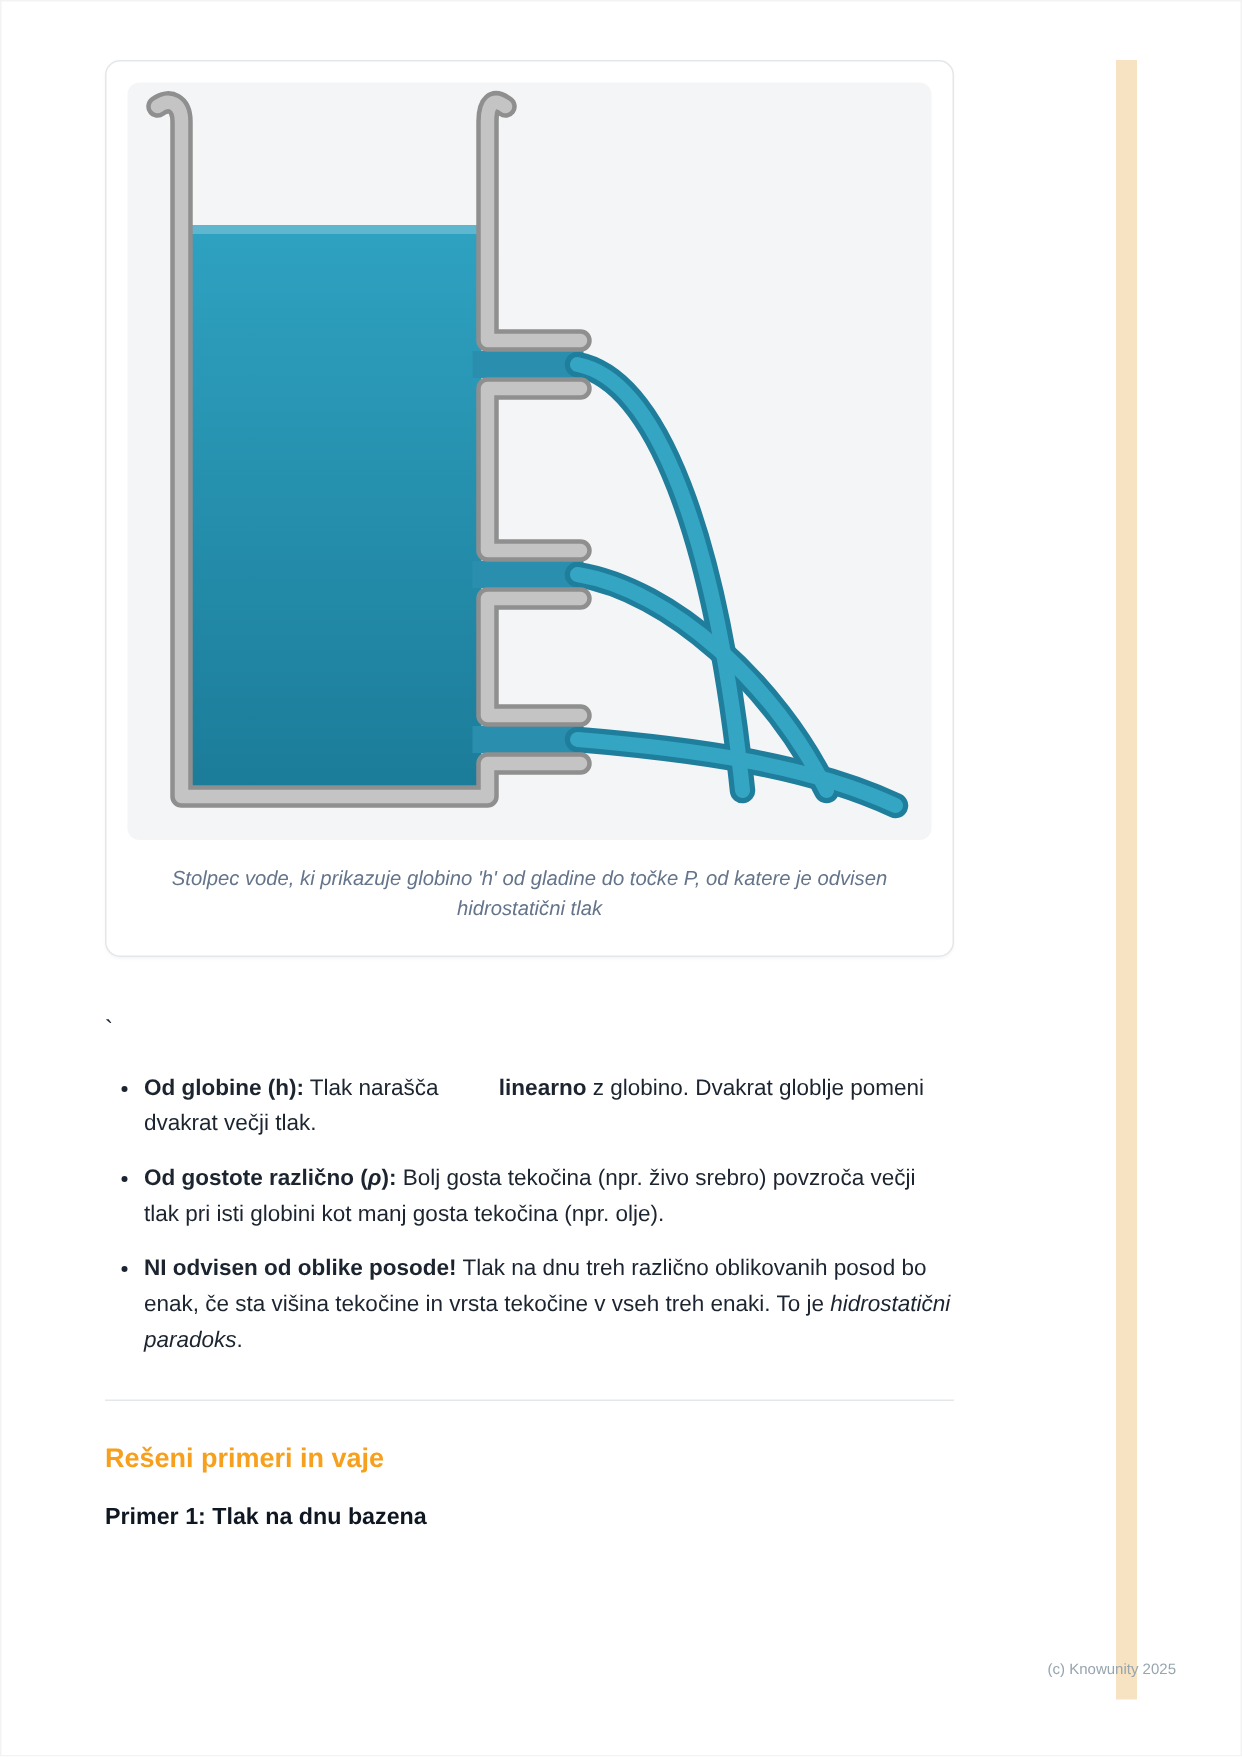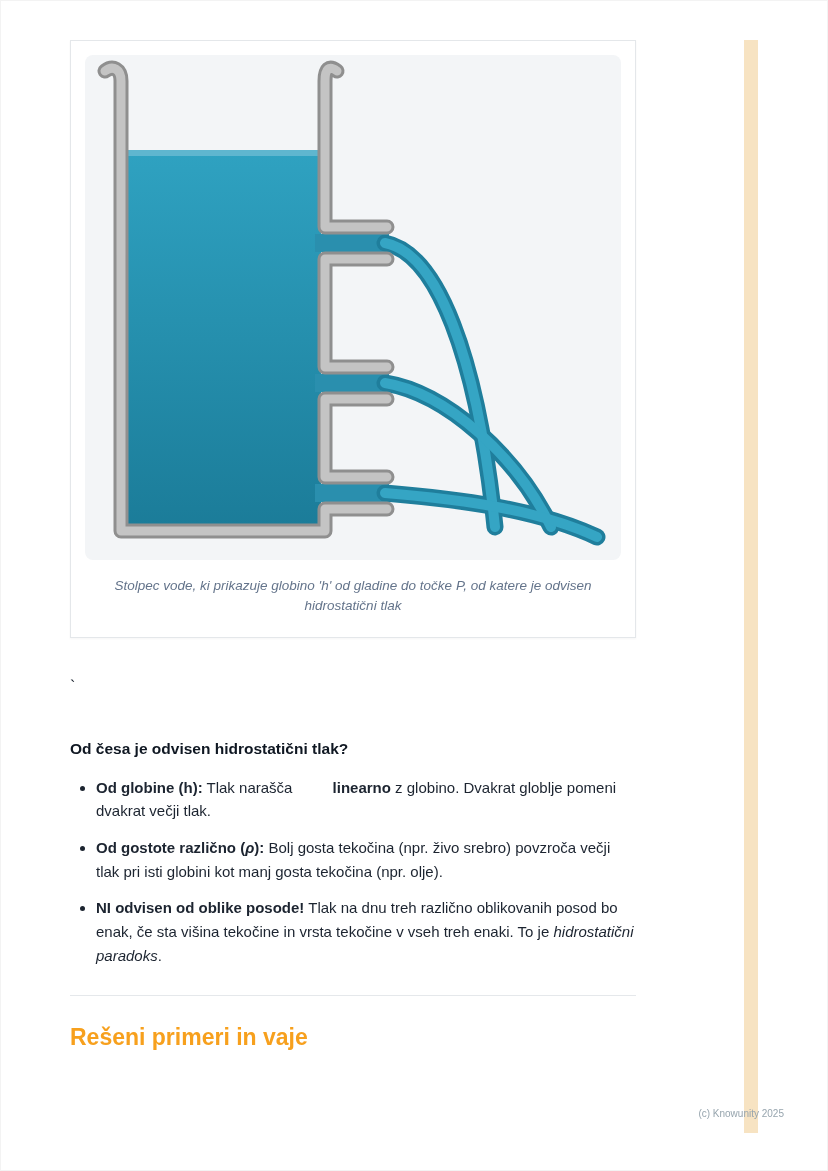--- a/index.html
+++ b/index.html
@@ -2,33 +2,33 @@
 <html><head>
 <meta charset="utf-8">
 <style>
   html,body{margin:0;padding:0;background:#ffffff;}
   body{width:828px;height:1171px;font-family:"Liberation Sans",sans-serif;color:#1c2430;position:relative;overflow:hidden;}
   .page{position:absolute;inset:0;background:#ffffff;box-shadow:inset 0 0 0 1px #f3f3f3;}
   .edge-stripe{position:absolute;left:744px;top:40px;width:14px;height:1093px;background:#f7e3c2;}
   .content{position:absolute;left:70px;top:40px;width:566px;}
 
   
-  .card{margin:0;border:1px solid #e4e7ea;border-radius:0;background:#ffffff;
+  .card{margin:0;border:1px solid #e4e7ea;border-radius:10px;background:#ffffff;
         padding:14px 14px 16px;box-shadow:0 1px 2px rgba(0,0,0,.04);}
   .illustration{width:536px;height:505px;background:#f3f5f7;border-radius:8px;overflow:hidden;}
   .illustration svg{display:block;width:100%;height:100%;}
   figcaption{margin:16px auto 4px;max-width:500px;text-align:center;font-style:italic;
              font-size:13.5px;line-height:1.5;color:#64748b;}
 
   .stray{margin-top:40px;font-size:16px;color:#1c2430;}
   .q-heading{margin:44px 0 0;font-size:15.5px;font-weight:700;color:#0f1722;}
   ul.bullets{margin:18px 0 0;padding-left:26px;}
   ul.bullets li{font-size:15px;line-height:1.58;margin-bottom:13px;color:#1c2430;}
   .divider{margin:28px 0 0;border:none;border-top:1px solid #e5e8eb;height:0;}
-  .section-heading{margin:28px 0 0;font-size:23px;font-weight:700;color:#f7a01d;}
+  .section-heading{margin:28px 0 0;font-size:18px;font-weight:700;color:#f7a01d;}
   .example-heading{margin:20px 0 0;font-size:15.5px;font-weight:700;color:#0f1722;}
 
   .copyright{position:absolute;right:44px;bottom:52px;font-size:10px;color:#97a5ae;}
 </style>
 </head>
 <body>
 
 <div class="page">
 
   <div class="edge-stripe"></div>
@@ -77,30 +77,30 @@
             <path d="M302 204 L240 204 L240 312 L302 312"></path>
             <path d="M302 344 L240 344 L240 422 L302 422"></path>
           </g>
         </svg>
       </div>
       <figcaption>Stolpec vode, ki prikazuje globino 'h' od gladine do točke P, od katere je odvisen hidrostatični tlak</figcaption>
     </figure>
 
     <div class="stray">`</div>
 
-    <p class="q-heading">Od česa je odvisen hidrostatični tlak?</p>
 
     <ul class="bullets">
         <li><span style="font-weight: 700; margin-top: 22px;">Od globine (h):</span><span> Tlak narašča </span><span style="font-weight: 700; margin-left: 36px;">linearno</span><span> z globino. Dvakrat globlje pomeni dvakrat večji tlak.</span></li>
         <li><span style="font-weight: 700;">Od gostote različno (</span><span style="font-weight: 700; font-style: italic;">ρ</span><span style="font-weight: 700;">):</span><span> Bolj gosta tekočina (npr. živo srebro) povzroča večji tlak pri isti globini kot manj gosta tekočina (npr. olje).</span></li>
         <li><span style="font-weight: 700; text-align: center;">NI odvisen od oblike posode!</span><span> Tlak na dnu treh različno oblikovanih posod bo enak, če sta višina tekočine in vrsta tekočine v vseh treh enaki. To je </span><span style="font-style: italic;">hidrostatični paradoks</span><span>.</span></li>
       </ul>
 
     <hr class="divider">
 
     <h2 class="section-heading">Rešeni primeri in vaje</h2>
 
+    <p class="example-heading">Primer 1: Tlak na dnu bazena</p>
 
   </div>
 
   <div class="copyright">(c) Knowunity 2025</div>
 
 </div>
 
 </body></html>

